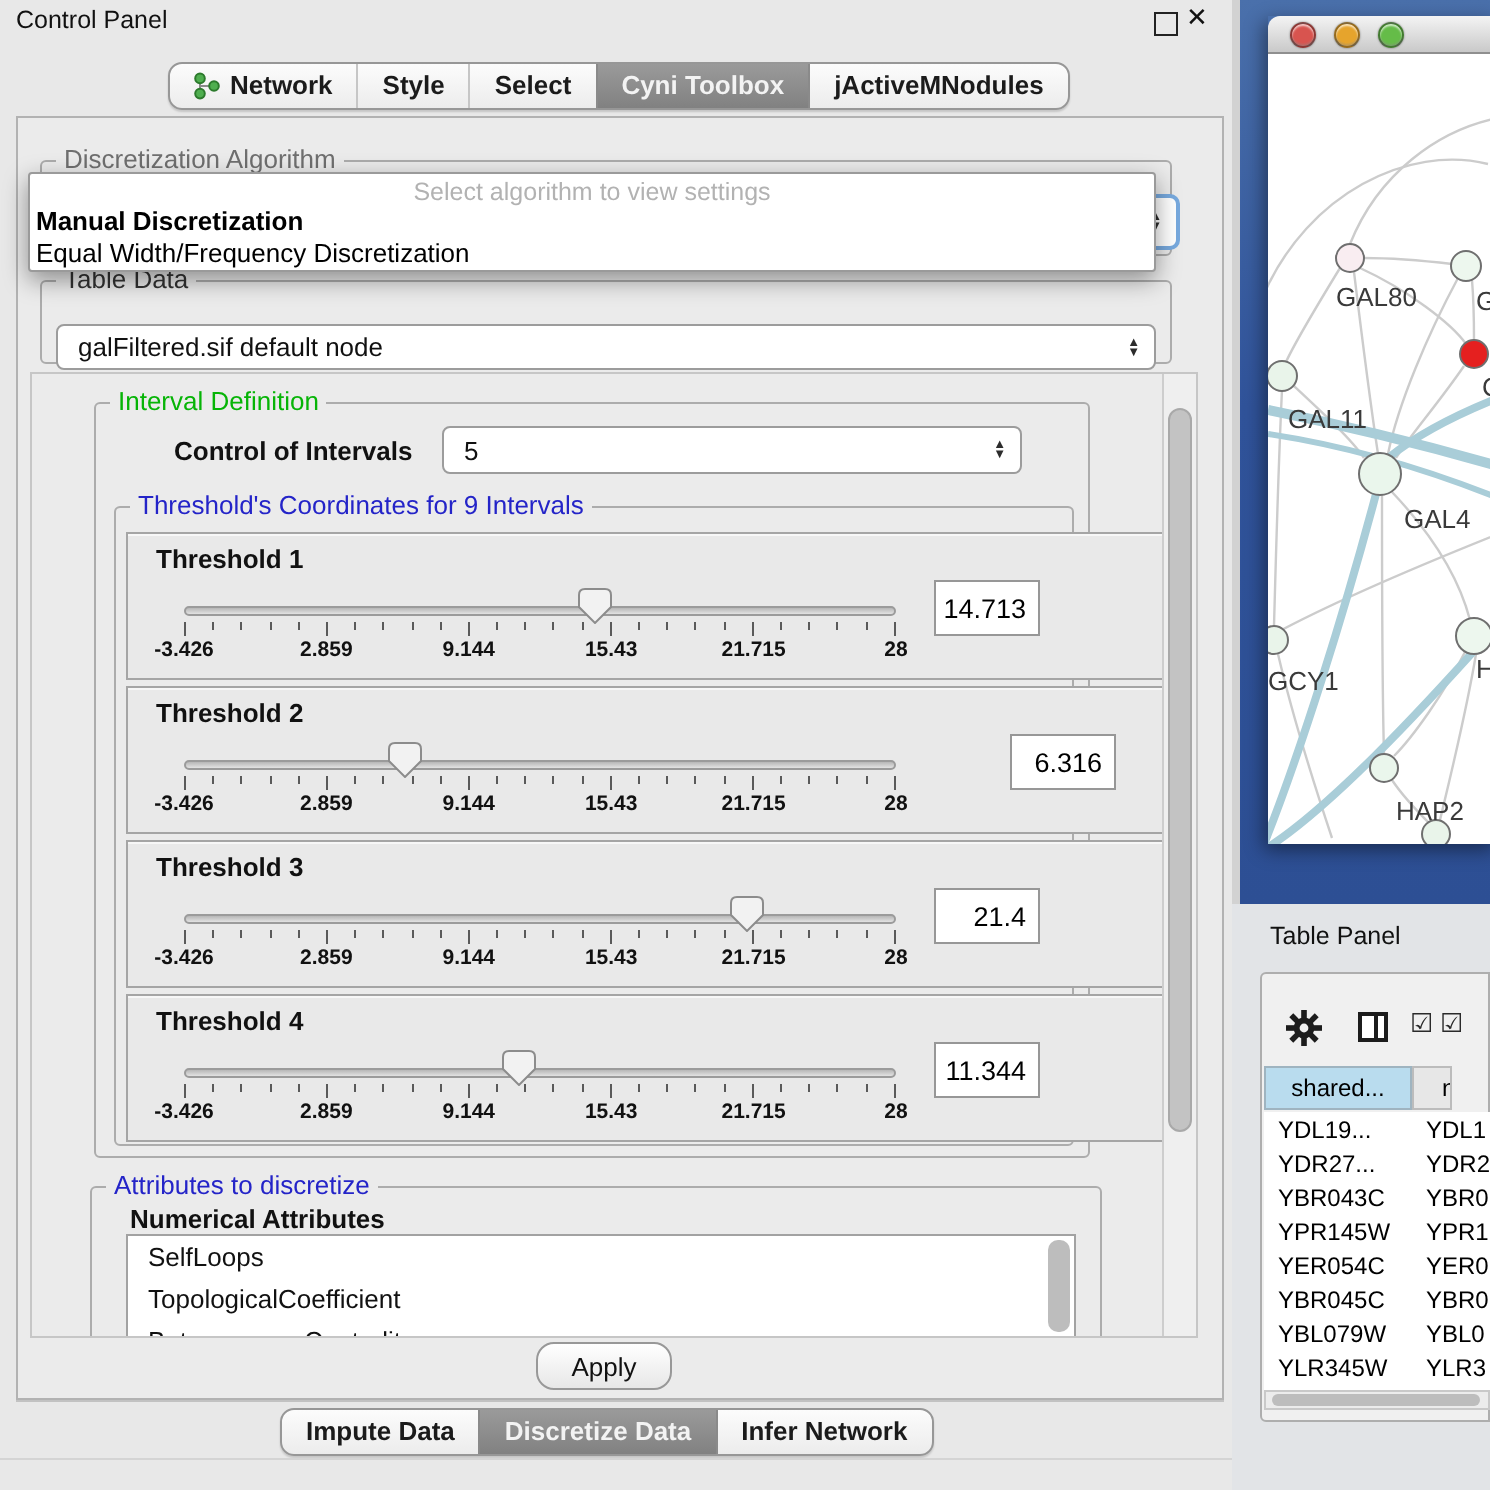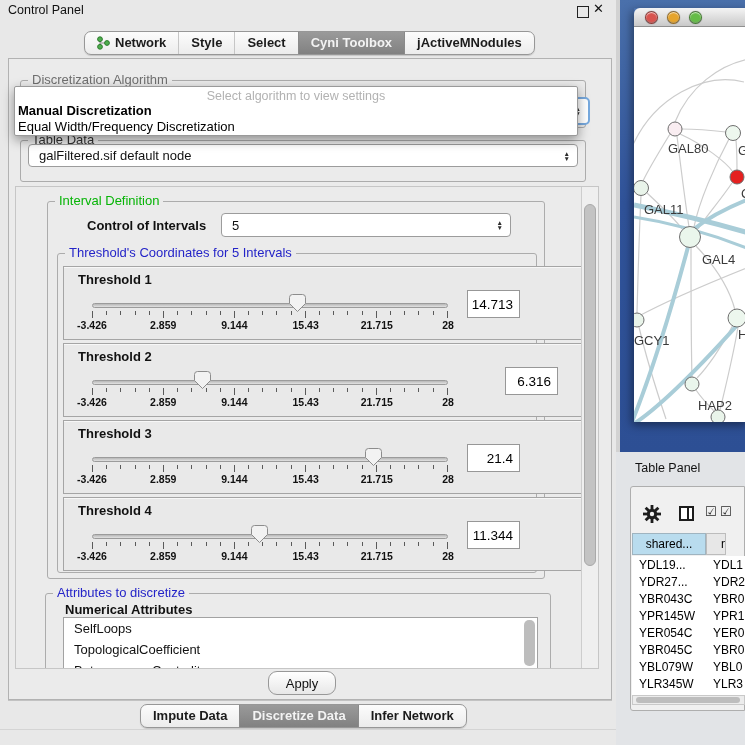--- a/index.html
+++ b/index.html
@@ -139,42 +139,42 @@
 
   <div class="abs popup">
     <div class="ph">Select algorithm to view settings</div>
     <div class="opt b">Manual Discretization</div>
     <div class="opt">Equal Width/Frequency Discretization</div>
   </div>
 
   <div class="abs group" style="left:20px;top:140px;width:566px;height:42px;">
     <span class="gtitle dark">Table Data</span>
   </div>
-  <div class="abs combo" style="left:28px;top:144px;width:550px;height:23px;">
+  <div class="abs combo" style="left:28px;top:162px;width:550px;height:23px;">
     <span>galFiltered.sif default node</span>
     <span class="spin">
         <span>▲</span>
         <span>▼</span>
       </span>
   </div>
 
   <div class="abs viewport" id="viewport">
     <div class="group" style="position:absolute;left:31px;top:14px;width:498px;height:378px;">
       <span class="gtitle green">Interval Definition</span>
     </div>
     <div class="blabel" style="position:absolute;left:71px;top:31px;">Control of Intervals</div>
     <div class="combo" style="position:absolute;left:205px;top:26px;width:290px;height:24px;">
       <span>5</span>
       <span class="spin">
           <span>▲</span>
           <span>▼</span>
         </span>
     </div>
     <div class="group" style="position:absolute;left:41px;top:66px;width:480px;height:320px;">
-      <span class="gtitle blue">Threshold's Coordinates for 5 Intervals</span>
+      <span class="gtitle blue">Threshold's Coordinates for 9 Intervals</span>
     </div>
     <div id="thresholds-host">
         <div class="tpanel" style="left: 47px; top: 79px;">
           <div class="blabel" style="position: absolute; left: 14px; top: 5px;">Threshold 1</div>
           <div class="track" style="left: 28px; top: 36px; width: 356px;"></div>
           <div style="position: absolute; top: 27px; left: 225px; width: 17px; height: 18px;"><svg width="17" height="18" viewBox="0 0 17 18">
               <path d="M3.5,0.5 L13.5,0.5 Q16.5,0.5 16.5,3.5 L16.5,9.5 L8.5,17.5 L0.5,9.5 L0.5,3.5 Q0.5,0.5 3.5,0.5 Z" fill="#f2f2f2" stroke="#8c8c8c"></path>
             </svg></div>
           <div class="ticks" style="left: 28px; top: 44px; width: 356px;">
             <span style="height: 7px;"></span>

